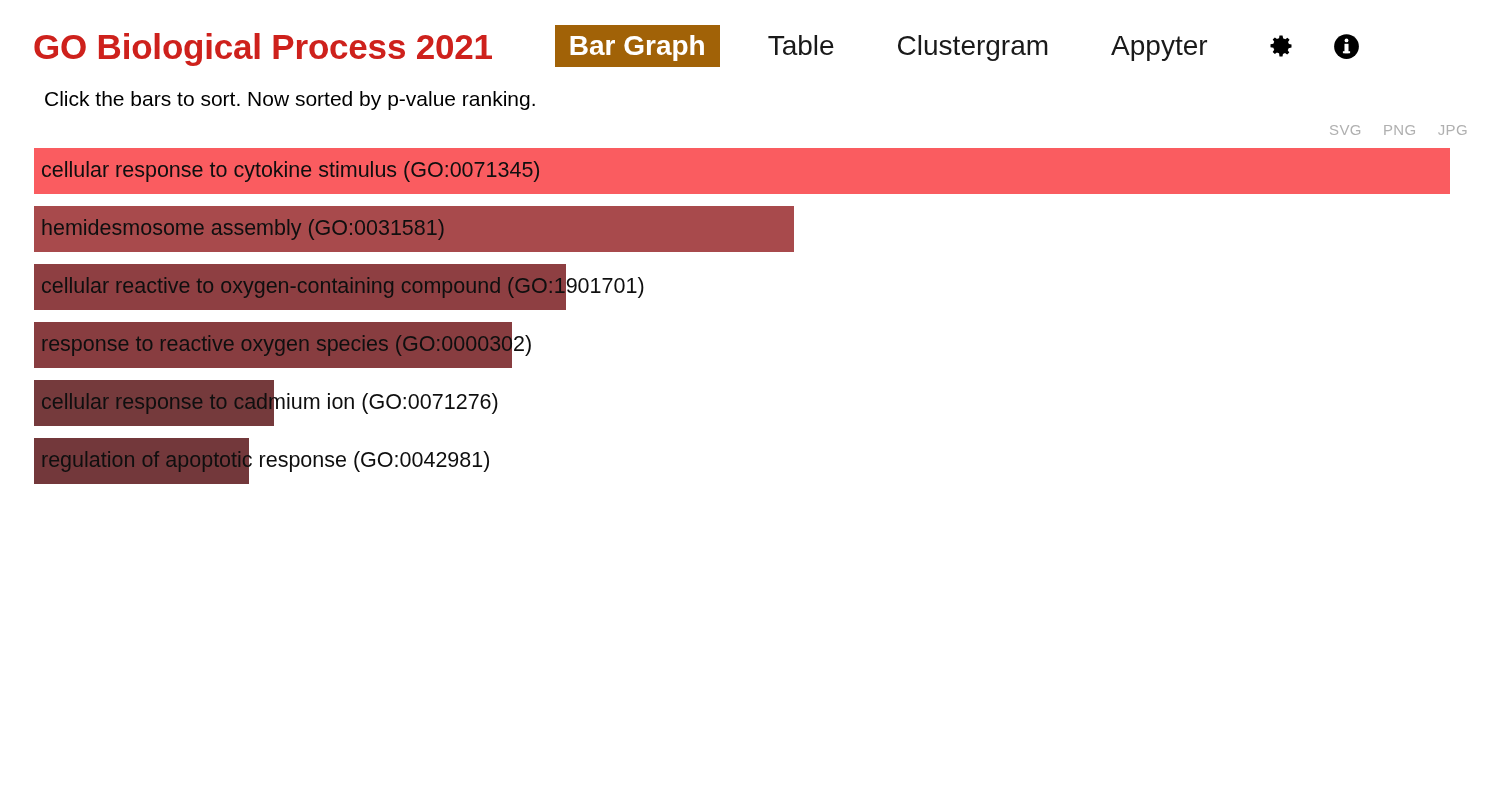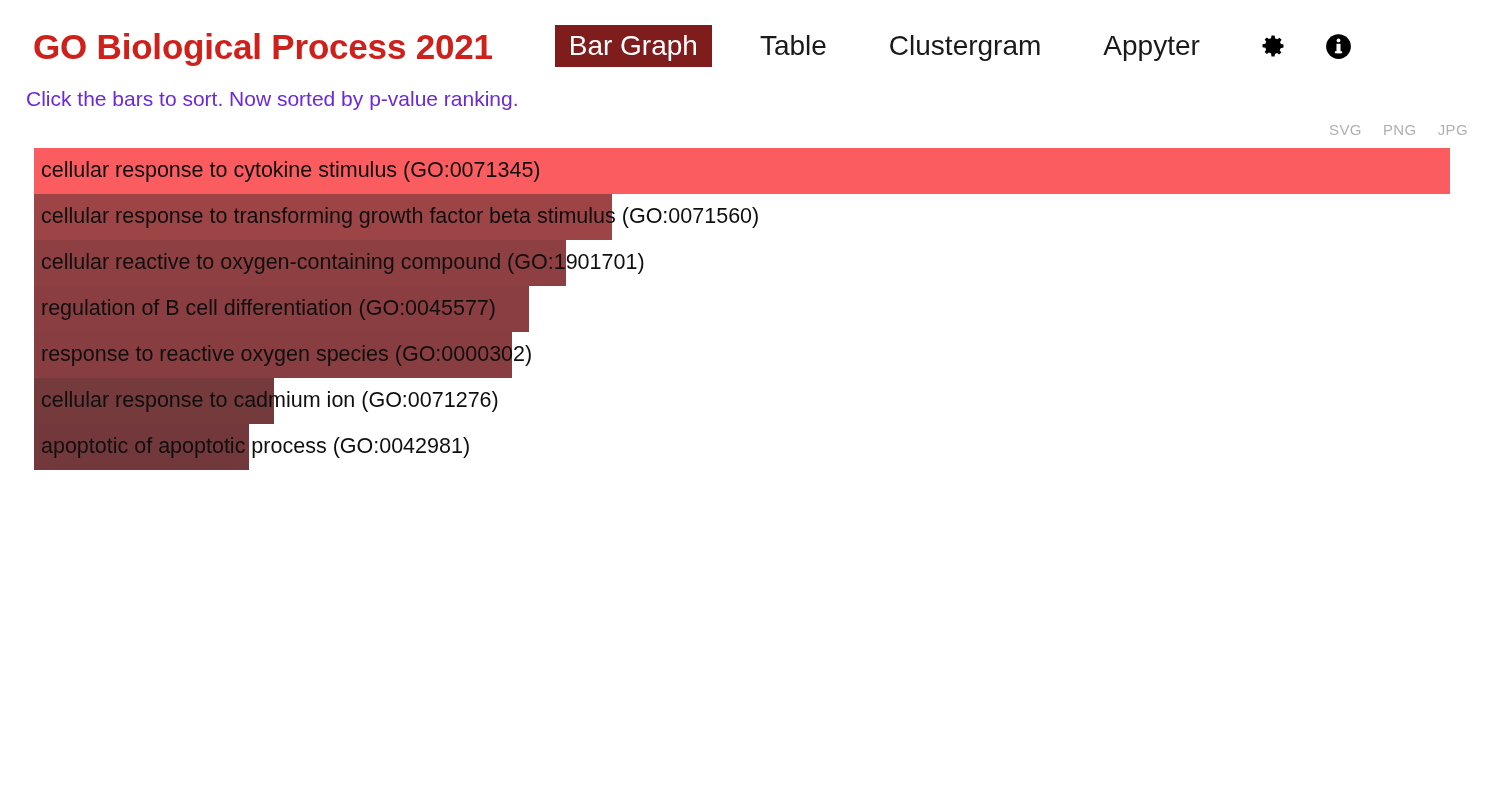--- a/index.html
+++ b/index.html
@@ -42,41 +42,41 @@
   .tab {
     font-size: 28px;
     color: #1a1a1a;
     padding: 5px 14px;
     white-space: nowrap;
     cursor: pointer;
     line-height: 1.15;
     font-weight: 400;
   }
   .tab.active {
-    background: #7f1d1d;
+    background: #a16207;
     color: #ffffff;
-    font-weight: 400;
+    font-weight: 700;
   }
   .tab + .tab { margin-left: 34px; text-align: center; }
   .icon-btn {
     display: inline-flex;
     align-items: center;
     justify-content: center;
     width: 34px;
     height: 34px;
     cursor: pointer;
   }
   .icon-btn.gear { margin-left: 42px; }
   .icon-btn.info { margin-left: 32px; }
 
   
   .subtitle {
     font-size: 21px;
-    color: #6d28d9;
-    padding: 14px 0 0 26px;
+    color: #000000;
+    padding: 14px 0 0 44px;
     line-height: 1.2;
     white-space: nowrap;
   }
 
   
   .exports {
     display: flex;
     justify-content: flex-end;
     align-items: center;
     padding-right: 22px;
@@ -93,20 +93,21 @@
   
   .chart {
     position: relative;
     margin-top: 10px;
     padding-left: 34px;
     height: 620px;
   }
   .bar-row {
     position: relative;
     height: 46px;
+    margin-bottom: 12px;
   }
   .bar {
     position: absolute;
     left: 0;
     top: 0;
     height: 46px;
     cursor: pointer;
   }
   .bar-label {
     position: absolute;
@@ -161,38 +162,34 @@
     <span class="export-link">PNG</span>
     <span class="export-link">JPG</span>
   </div>
 
   <div class="chart">
       <div class="bar-row">
         <div class="bar" style="width: 1416px; background: rgb(250, 92, 96);"></div>
         <div class="bar-label">cellular response to cytokine stimulus (GO:0071345)</div>
       </div>
       <div class="bar-row">
-        <div class="bar" style="width: 578px; background: rgb(157, 68, 70);"></div>
-        <div class="bar-label">cellular response to transforming growth factor beta stimulus (GO:0071560)</div>
+        <div class="bar" style="width: 760px; background: rgb(168, 74, 76);"></div>
+        <div class="bar-label">hemidesmosome assembly (GO:0031581)</div>
       </div>
       <div class="bar-row">
         <div class="bar" style="width: 532px; background: rgb(142, 63, 66);"></div>
         <div class="bar-label">cellular reactive to oxygen-containing compound (GO:1901701)</div>
-      </div>
-      <div class="bar-row">
-        <div class="bar" style="width: 495px; background: rgb(138, 62, 65);"></div>
-        <div class="bar-label">regulation of B cell differentiation (GO:0045577)</div>
       </div>
       <div class="bar-row">
         <div class="bar" style="width: 478px; background: rgb(136, 61, 64);"></div>
         <div class="bar-label">response to reactive oxygen species (GO:0000302)</div>
       </div>
       <div class="bar-row">
         <div class="bar" style="width: 240px; background: rgb(117, 58, 60);"></div>
         <div class="bar-label">cellular response to cadmium ion (GO:0071276)</div>
       </div>
       <div class="bar-row">
         <div class="bar" style="width: 215px; background: rgb(115, 56, 59);"></div>
-        <div class="bar-label">apoptotic of apoptotic process (GO:0042981)</div>
+        <div class="bar-label">regulation of apoptotic response (GO:0042981)</div>
       </div>
     </div>
 
 </div>
 
 </body></html>

